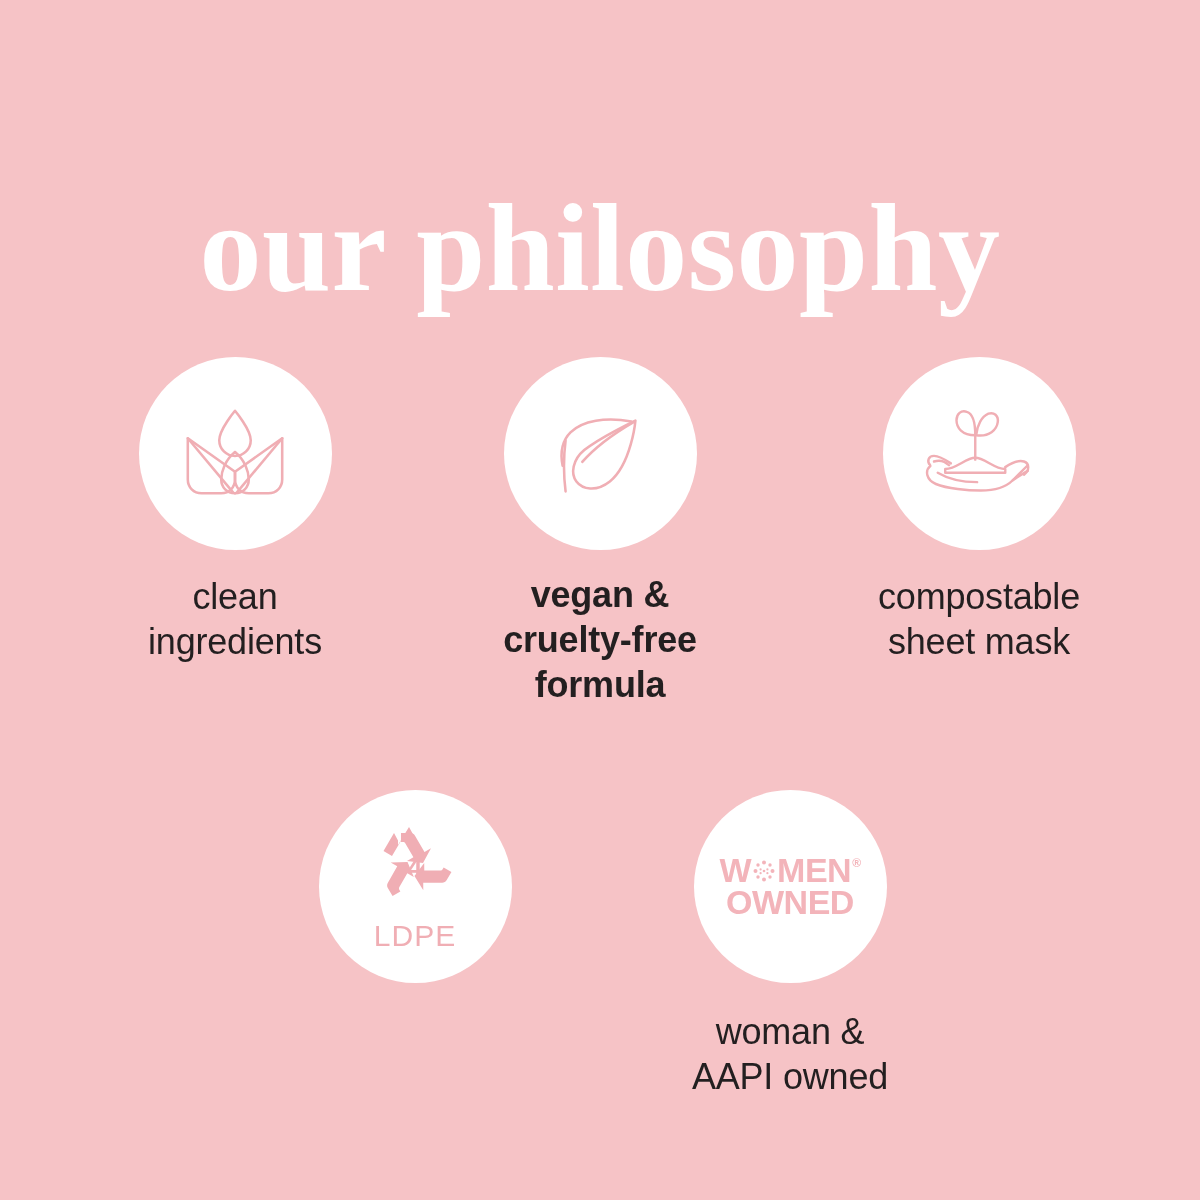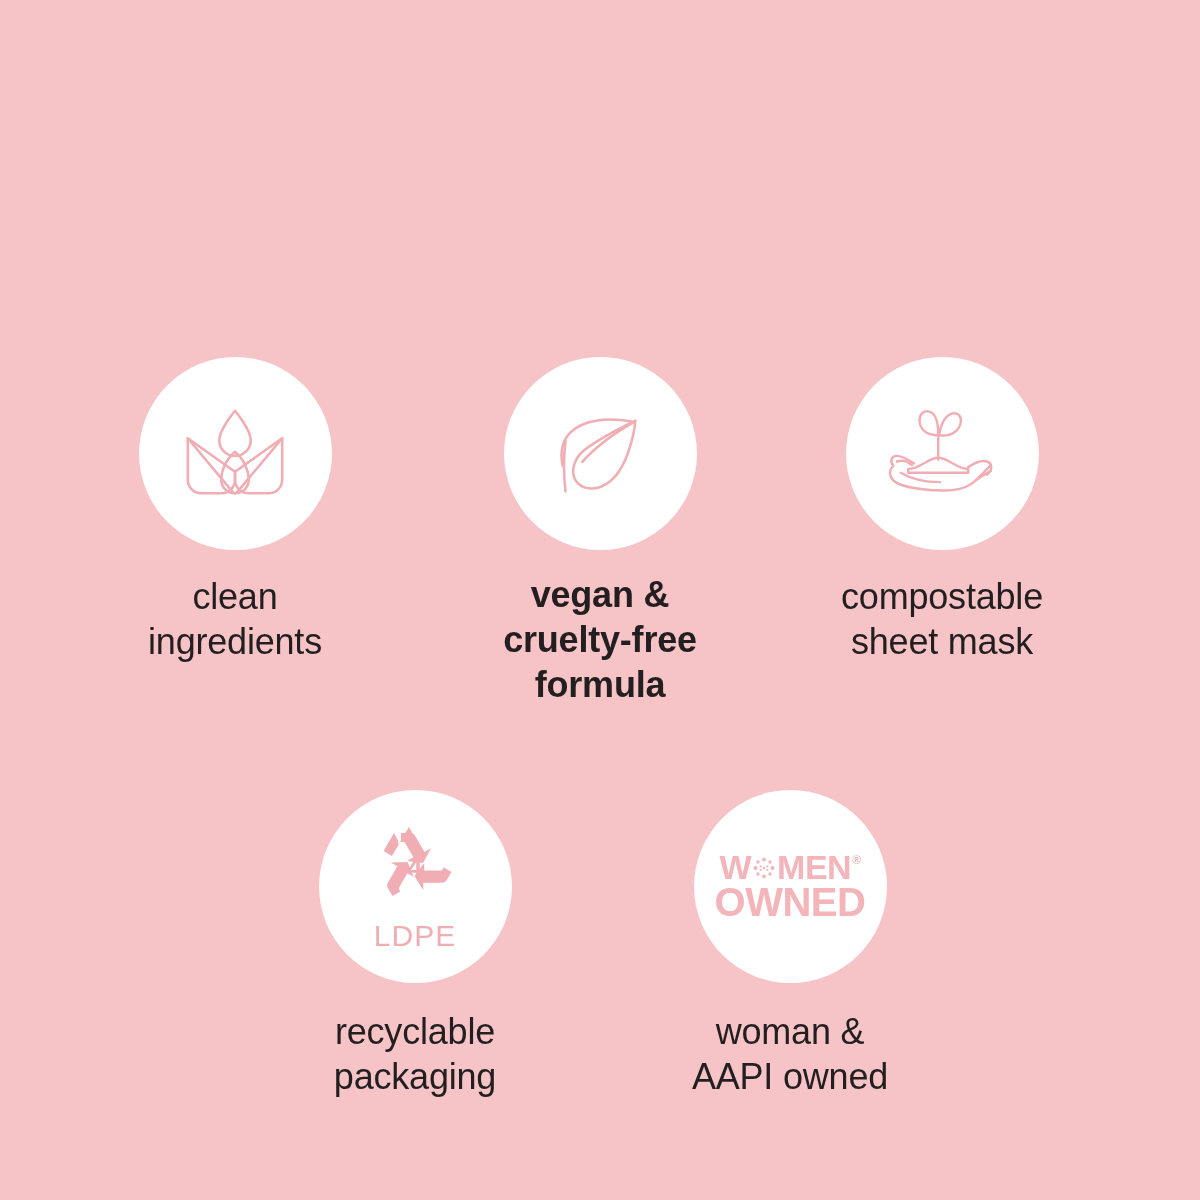--- a/index.html
+++ b/index.html
@@ -77,21 +77,21 @@
     font-weight: 400;
     font-size: 36px;
     line-height: 1.25;
     letter-spacing: -0.2px;
     white-space: pre-line;
   }
 
   
   .feature.pos-1 { left: 105px;  top: 357px; }
   .feature.pos-2 { left: 470px;  top: 357px; }
-  .feature.pos-3 { left: 812px;  top: 357px; }
+  .feature.pos-3 { left: 849px;  top: 357px; }
   
   .feature.pos-4 { left: 285px;  top: 790px; }
   .feature.pos-5 { left: 660px;  top: 790px; }
 
   .feature.pos-2 .feature-label { margin-top: 22px; font-weight: bold; }
   .feature.pos-4 .feature-label,
   .feature.pos-5 .feature-label { margin-top: 26px; }
 
   
   .ldpe-wrap {
@@ -121,21 +121,21 @@
     font-weight: 700;
     line-height: 0.94;
     letter-spacing: -0.5px;
   }
   .wo-line {
     font-size: 34px;
     display: flex;
     align-items: center;
     white-space: nowrap;
   }
-  .wo-line-2 { font-size: 40px; }
+  .wo-line-2 { font-size: 34px; }
   .wo-flower {
     display: inline-block;
     width: 26px;
     height: 26px;
     position: relative;
     margin: 0 0px;
     vertical-align: middle;
   }
   .wo-reg {
     font-size: 12px;
@@ -144,20 +144,21 @@
     margin-left: 1px;
     align-self: flex-start;
     margin-top: 2px;
   }
 </style>
 </head>
 <body>
 
 <div class="canvas">
 
+  <h1 class="page-title">our philosophy</h1>
 
   <div class="features-grid">
 
     <div class="feature pos-1">
       <div class="feature-circle">
         <span>
           <svg width="118" height="118" viewBox="0 0 120 120" fill="none" stroke="#F0AEB4" stroke-width="2.6" stroke-linecap="round" stroke-linejoin="round">
 
             <path d="M60 16 C60 16 76 35 76 46 C76 55 68.8 62 60 62 C51.2 62 44 55 44 46 C44 35 60 16 60 16 Z"></path>
 
@@ -248,22 +249,20 @@
               <g transform="rotate(240)">
                 <path d="M-14 -34 L-4.5 -34 C-2.5 -34 -1 -33 0 -31.3 L9.5 -15 L16 -18.8 L8 -4 L-8 -6 L-1.6 -9.8 L-9.6 -23.6 C-10.2 -24.6 -11 -25 -12.2 -25 L-14 -25 Z"></path>
               </g>
 
               <text x="0" y="9" text-anchor="middle" font-family="Liberation Sans, sans-serif" font-size="26" font-weight="700" fill="#F0AEB4">4</text>
             </g>
           </svg>
           <div class="ldpe-text">LDPE</div>
         </div>
       </div>
-      <div class="feature-label">recyclable
-packaging</div>
     </div>
 
     <div class="feature pos-5">
       <div class="feature-circle">
         <div class="wo-badge">
           <div class="wo-line">
             <span>W</span>
             <span class="wo-flower">
               <svg width="26" height="26" viewBox="0 0 26 26" fill="#F3B4BA">
                 <circle cx="13" cy="4.5" r="2.0"></circle>

